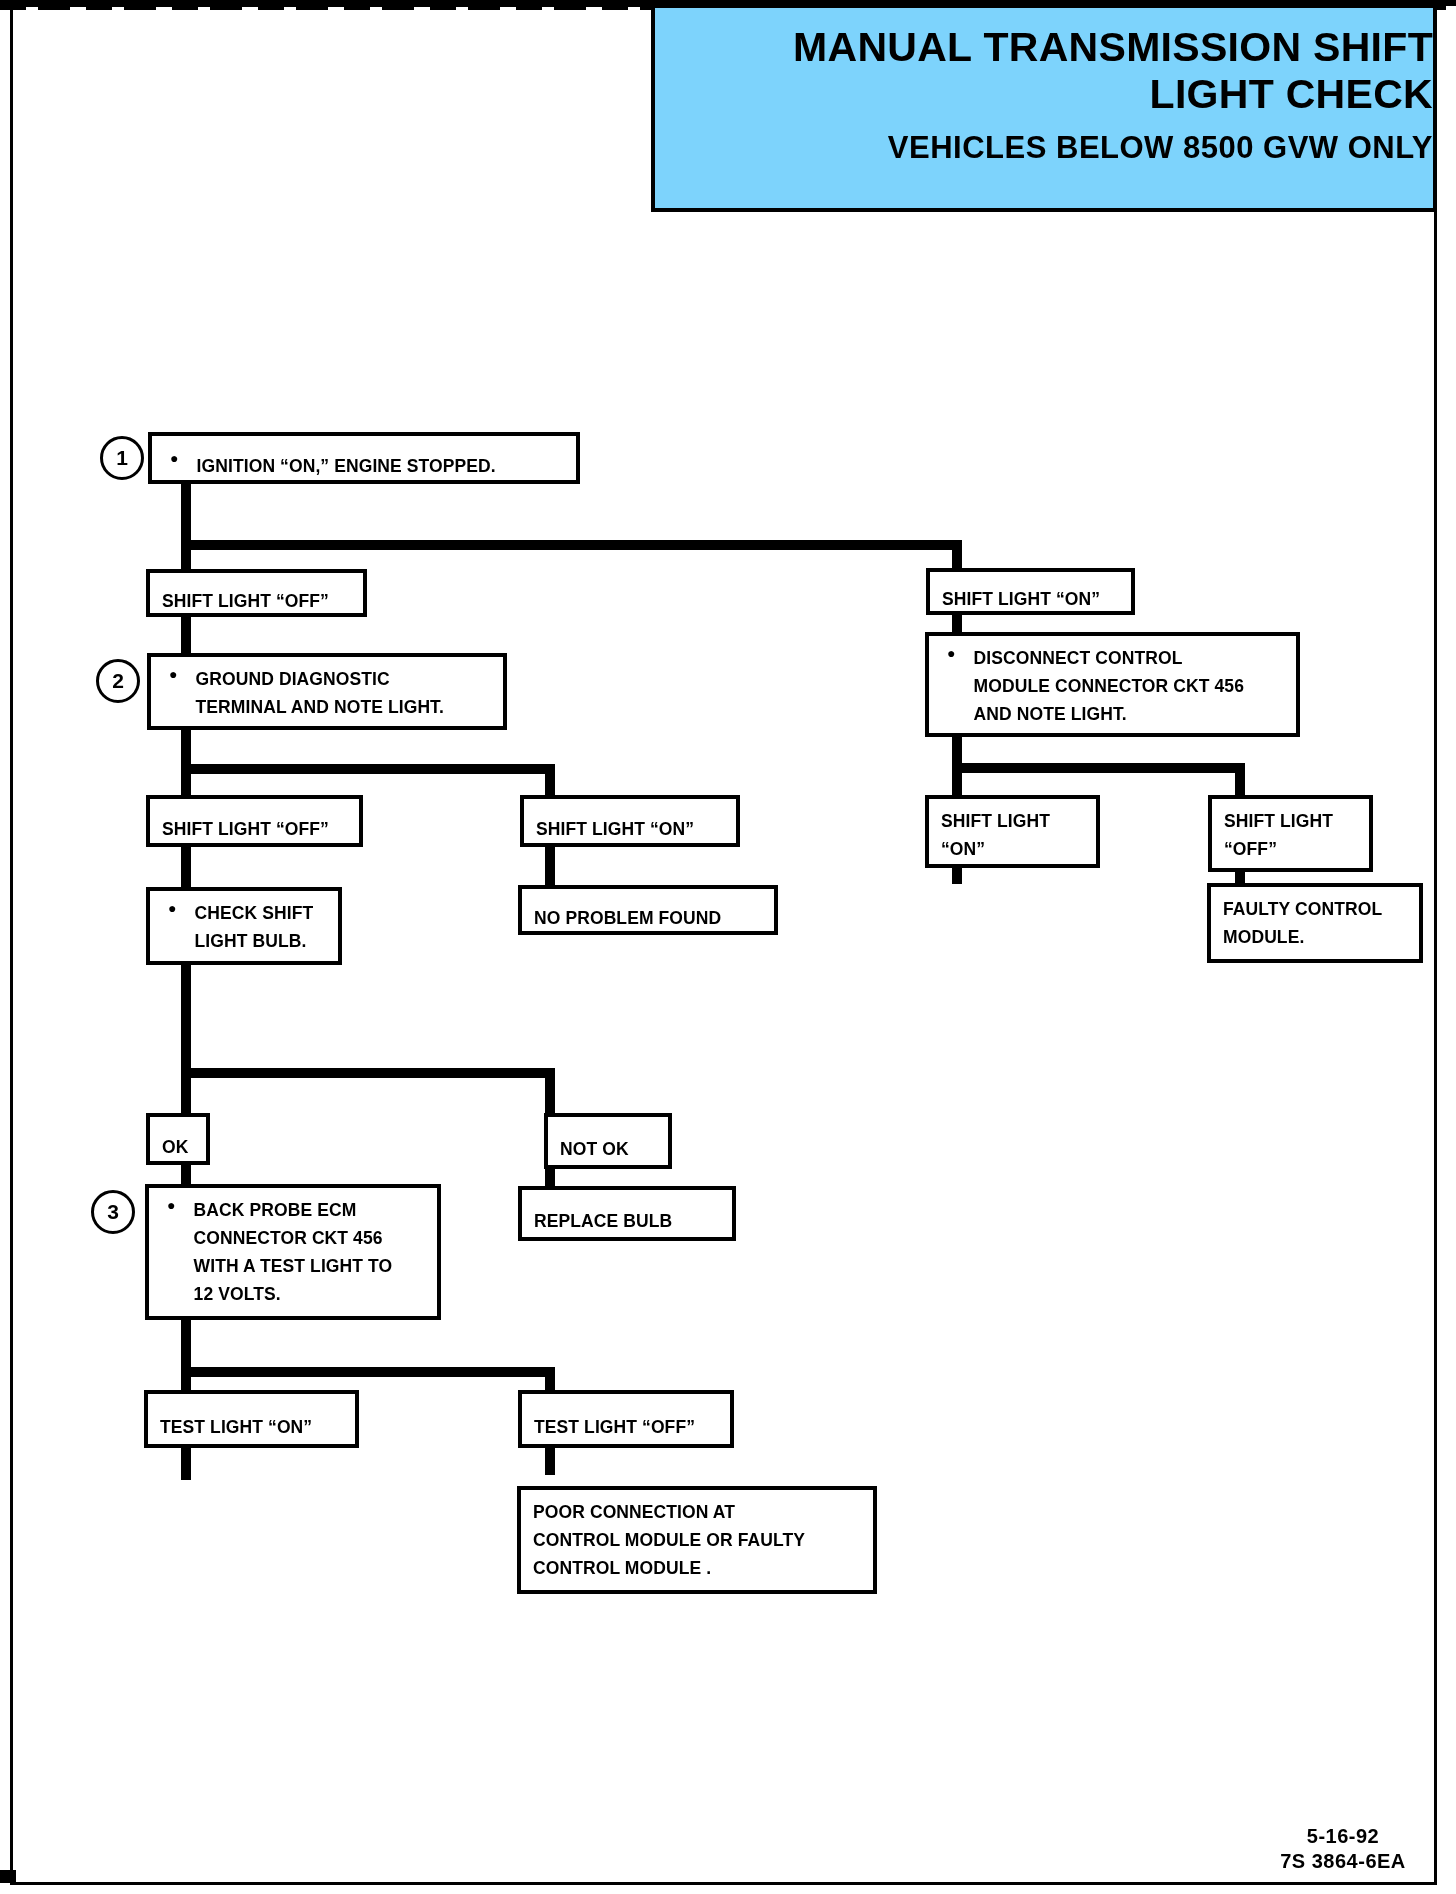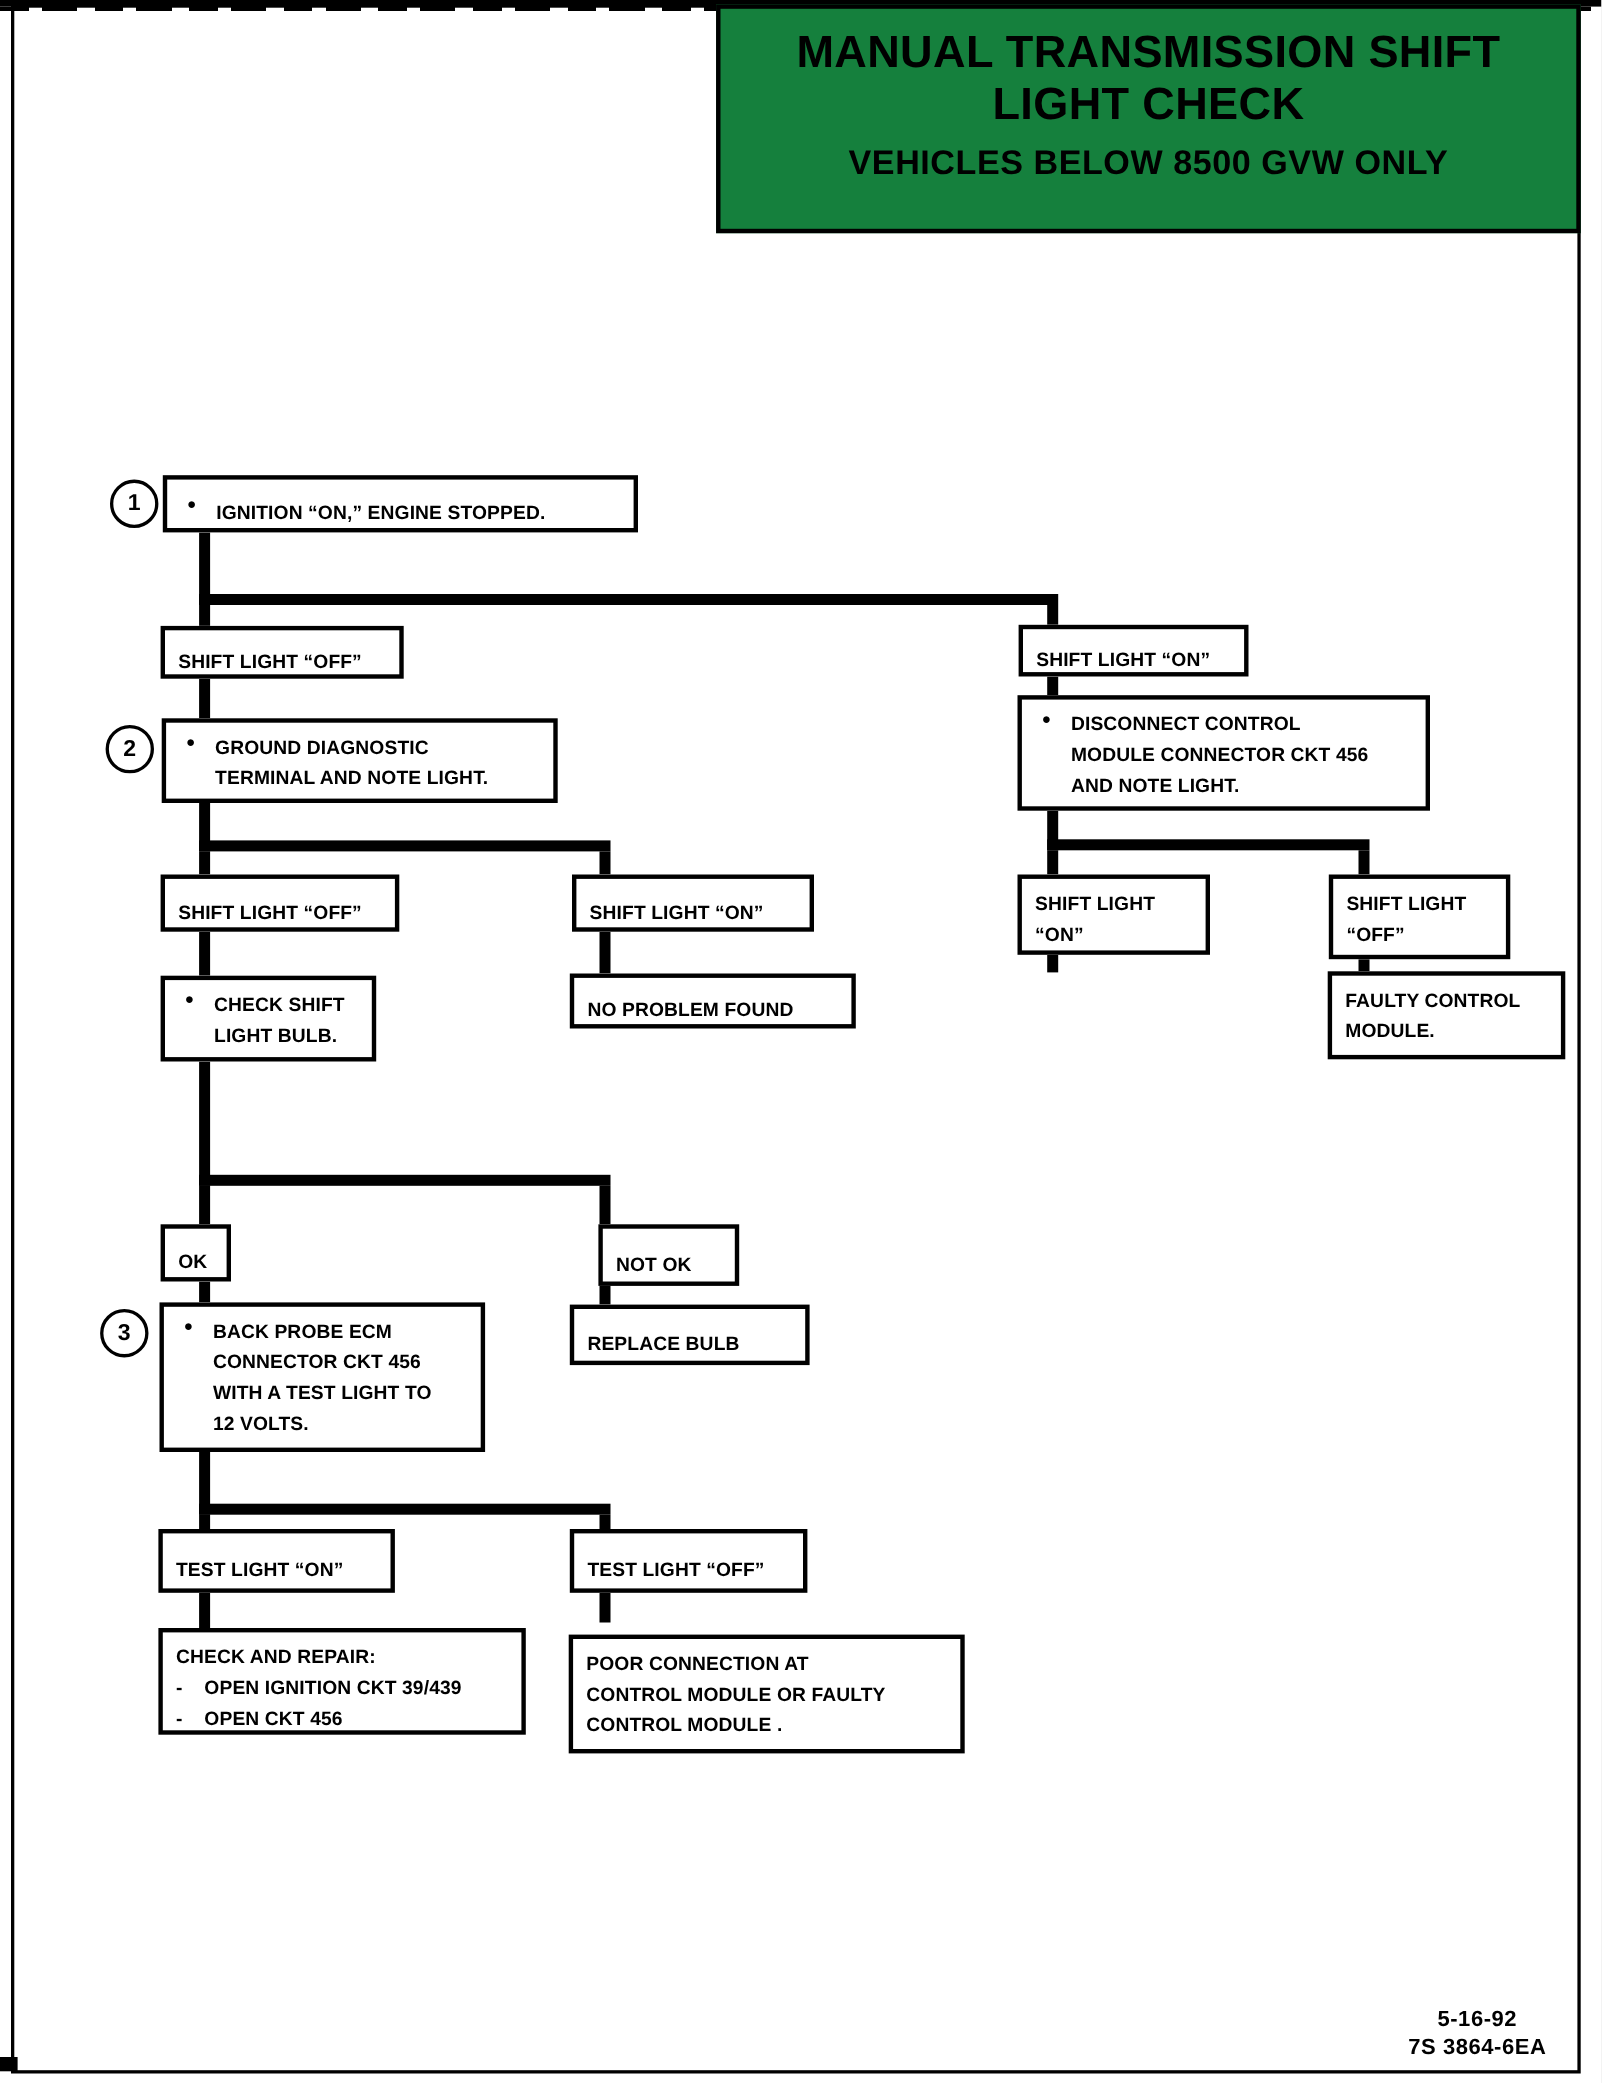--- a/index.html
+++ b/index.html
@@ -8,21 +8,21 @@
     font-family:"Liberation Sans",sans-serif;font-weight:bold;color:#000;
     overflow:hidden;
   }
   .scan-top{position:absolute;left:0;top:0;width:100%;height:6px;background:#000;}
   .scan-top2{position:absolute;left:0;top:6px;width:100%;height:4px;
     background:repeating-linear-gradient(90deg,#000 0 26px,transparent 26px 38px,#000 38px 70px,transparent 70px 86px);}
   .scan-blob{position:absolute;left:0;top:1870px;width:16px;height:13px;background:#000;}
   .page-border{position:absolute;left:10px;top:4px;width:1427px;height:1881px;
     border:3px solid #000;box-sizing:border-box;}
   .title-box{position:absolute;left:651px;top:4px;width:786px;height:208px;
-    border:4px solid #000;background:#15803d;box-sizing:border-box;text-align:center;}
+    border:4px solid #000;background:#7dd3fc;box-sizing:border-box;text-align:right;}
   .title-main{font-size:41px;line-height:47px;margin-top:16px;letter-spacing:0.3px;}
   .title-sub{font-size:31px;margin-top:12px;letter-spacing:0.5px;}
   .line{position:absolute;background:#000;}
   .node{
     position:absolute;border:4px solid #000;background:#fff;box-sizing:border-box;
     display:flex;align-items:center;font-size:17.5px;letter-spacing:0.1px;
     padding:2px 8px 2px 12px;
   }
   .node .label{white-space:pre;margin-top:16px;}
   .node.multi{align-items:flex-start;padding-top:8px;}
@@ -191,27 +191,20 @@
   </div>
 
   <div class="node" style="left:144px;top:1390px;width:215px;height:58px">
     <span class="label">TEST LIGHT “ON”</span>
   </div>
 
   <div class="node" style="left:518px;top:1390px;width:216px;height:58px">
     <span class="label">TEST LIGHT “OFF”</span>
   </div>
 
-  <div class="node multi" style="left:144px;top:1480px;width:334px;height:97px">
-    <div class="lines">
-      <div>CHECK AND REPAIR:</div>
-      <div>-    OPEN IGNITION CKT 39/439</div>
-      <div>-    OPEN CKT 456</div>
-    </div>
-  </div>
 
   <div class="node multi" style="left:517px;top:1486px;width:360px;height:108px">
     <div class="lines">
       <div>POOR CONNECTION AT</div>
       <div>CONTROL MODULE OR FAULTY</div>
       <div>CONTROL MODULE .</div>
     </div>
   </div>
 
   <div class="footer">

